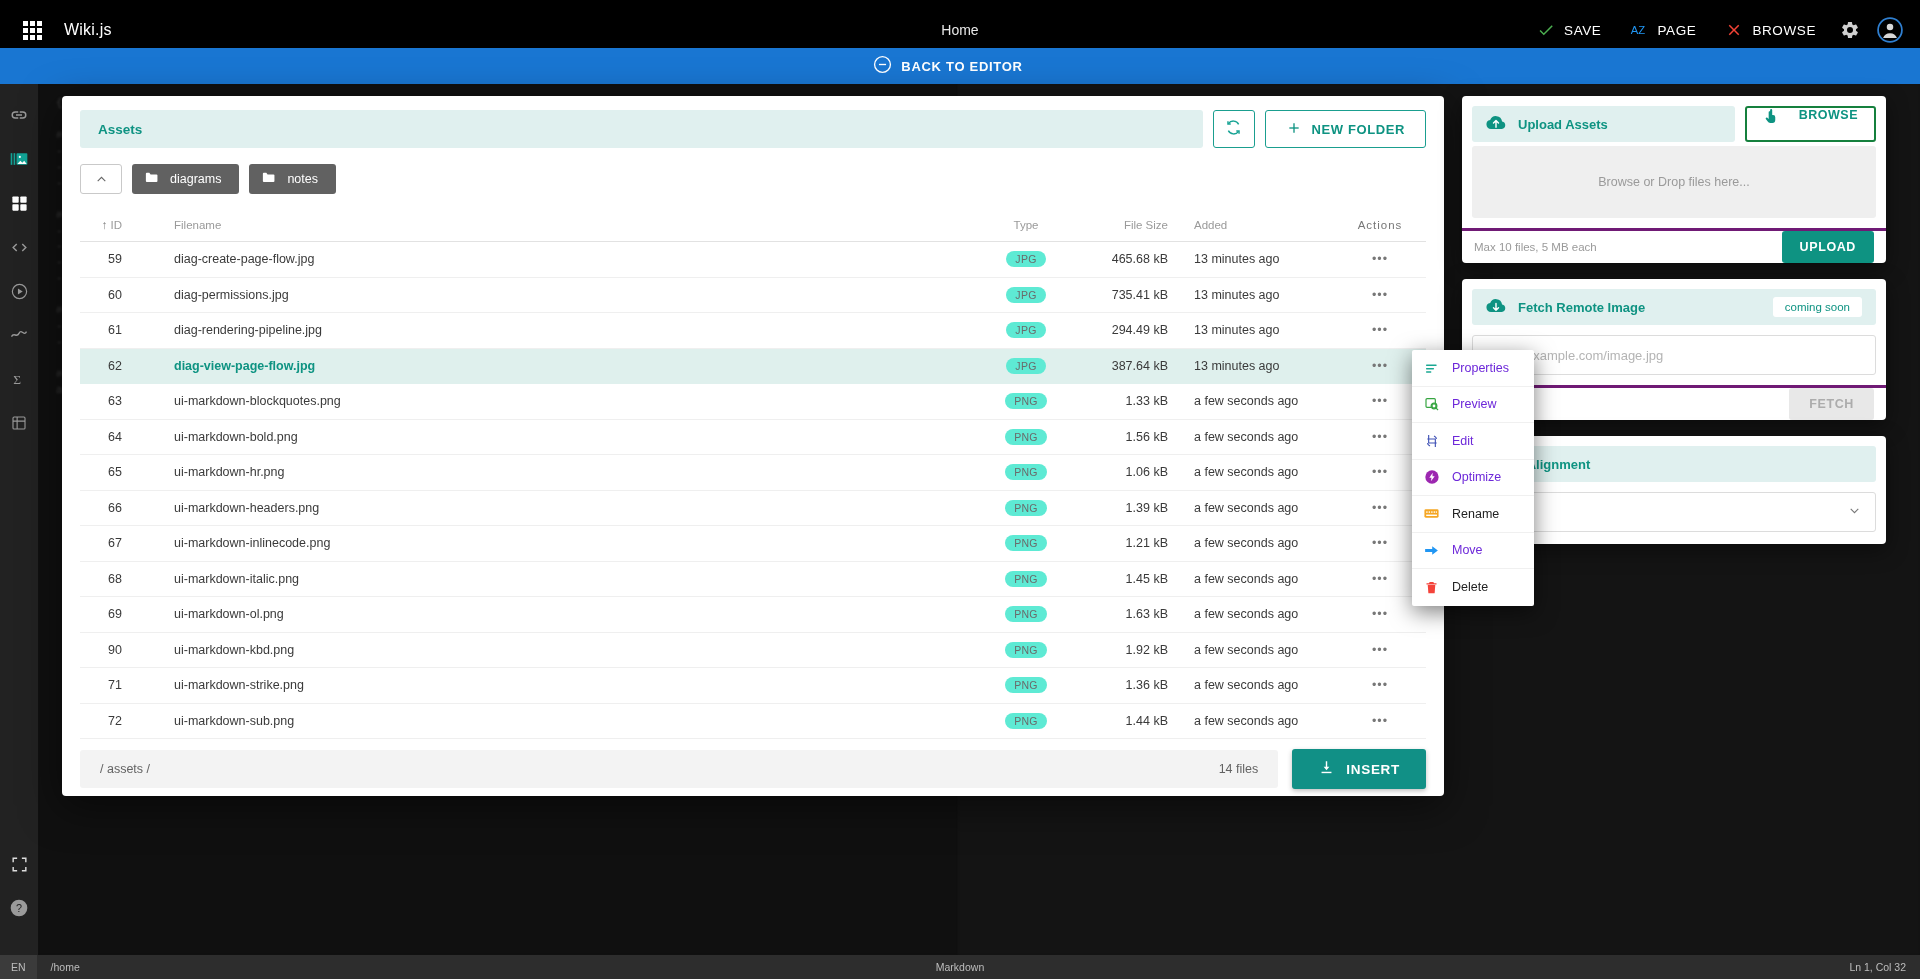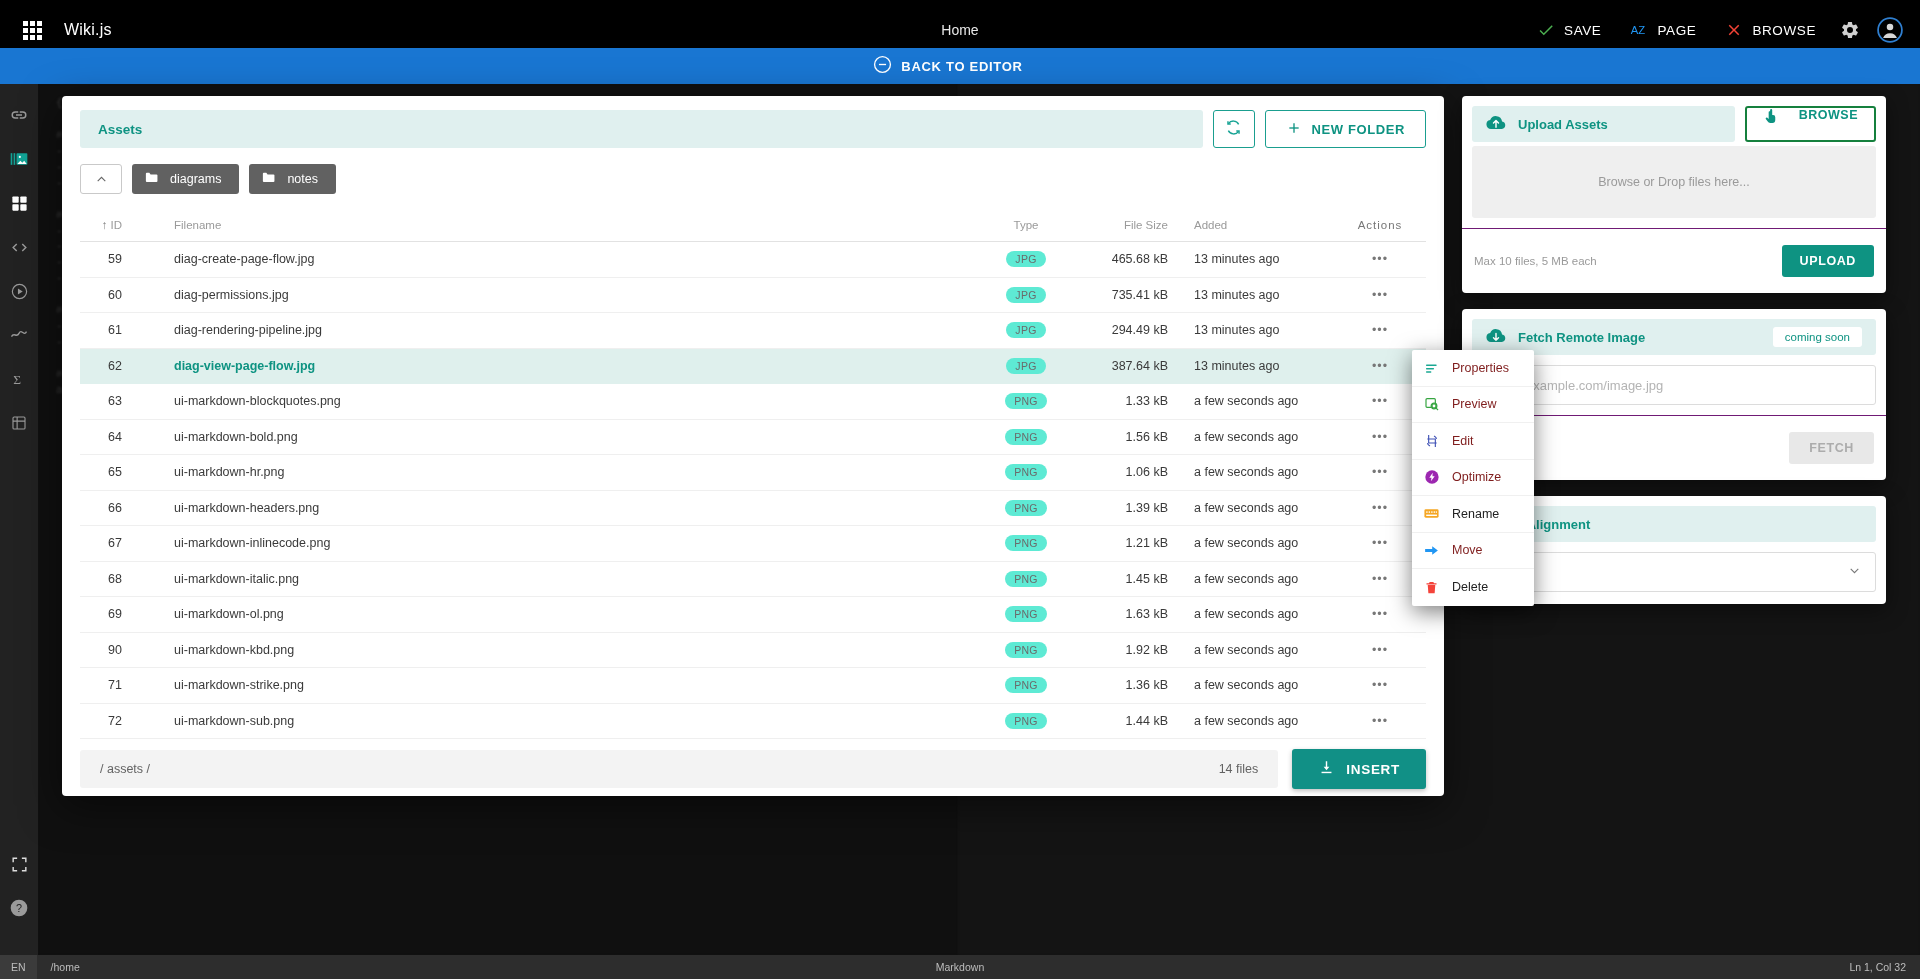--- a/index.html
+++ b/index.html
@@ -163,21 +163,21 @@
   .browse-btn {
     height: 36px; border: 2px solid #15803d; border-radius: 3px; background: #fff;
     color: #0e9382; display: flex; align-items: flex-start; gap: 19px; padding: 0 16px;
     font-size: 12.5px; font-weight: bold; letter-spacing: .5px; cursor: pointer;
   }
   .dropzone {
     margin: 4px 10px 10px 10px; height: 72px; background: #efefef; border-radius: 3px;
     display: flex; align-items: center; justify-content: center;
     color: #9a9a9a; font-size: 12.5px; cursor: pointer;
   }
-  .card-foot { border-top: 1px solid #701a75; padding: 16px 12px;
+  .card-foot { border-top: 3px solid #701a75; padding: 0 12px;
     display: flex; align-items: center; justify-content: space-between; }
   .hint { font-size: 11.5px; color: #9a9a9a; }
   .solid-btn { background: #0e9382; color: #fff; border-radius: 3px; padding: 9px 18px;
     font-size: 12.5px; font-weight: bold; letter-spacing: .6px; cursor: pointer; }
   .soon { background: #fff; color: #0e9382; border-radius: 3px; padding: 4px 12px;
     font-size: 11.5px; font-weight: normal; margin-left: auto; }
   .txtinput { margin: 0 10px 10px 10px; height: 40px; border: 1px solid #dcdcdc;
     border-radius: 3px; padding: 0 14px; font-size: 13px; color: #b4b4b4;
     display: flex; align-items: center; cursor: text; }
   .ghost-btn { background: #e8e8e8; color: #acacac; border-radius: 3px; padding: 9px 20px;
@@ -189,21 +189,21 @@
   
   .ctxmenu {
     position: absolute; top: 350px; left: 1412px; width: 122px;
     background: #fff; border-radius: 2px; box-shadow: 0 6px 22px rgba(0,0,0,.5);
     overflow: hidden; z-index: 40;
   }
   .ctxitem { display: flex; align-items: center; gap: 12px; height: 36.5px;
     padding: 0 11px; font-size: 12.5px; color: #222; cursor: pointer;
     border-bottom: 1px solid #f0f0f0; }
   .ctxitem:last-child { border-bottom: none; }
-  .ctxitem.dim { color: #7f1d1d; }
+  .ctxitem.dim { color: #6d28d9; }
   .ctxico { width: 17px; height: 17px; display: flex; align-items: center; justify-content: center; }
 
   
   .statusbar {
     position: absolute; bottom: 0; left: 0; width: 1920px; height: 24px;
     background: #2d2d2d; display: flex; align-items: center;
     font-size: 10.5px; color: #bdbdbd;
   }
   .st-lang { background: #3b3b3b; height: 24px; display: flex; align-items: center;
     padding: 0 11px; cursor: pointer; }

